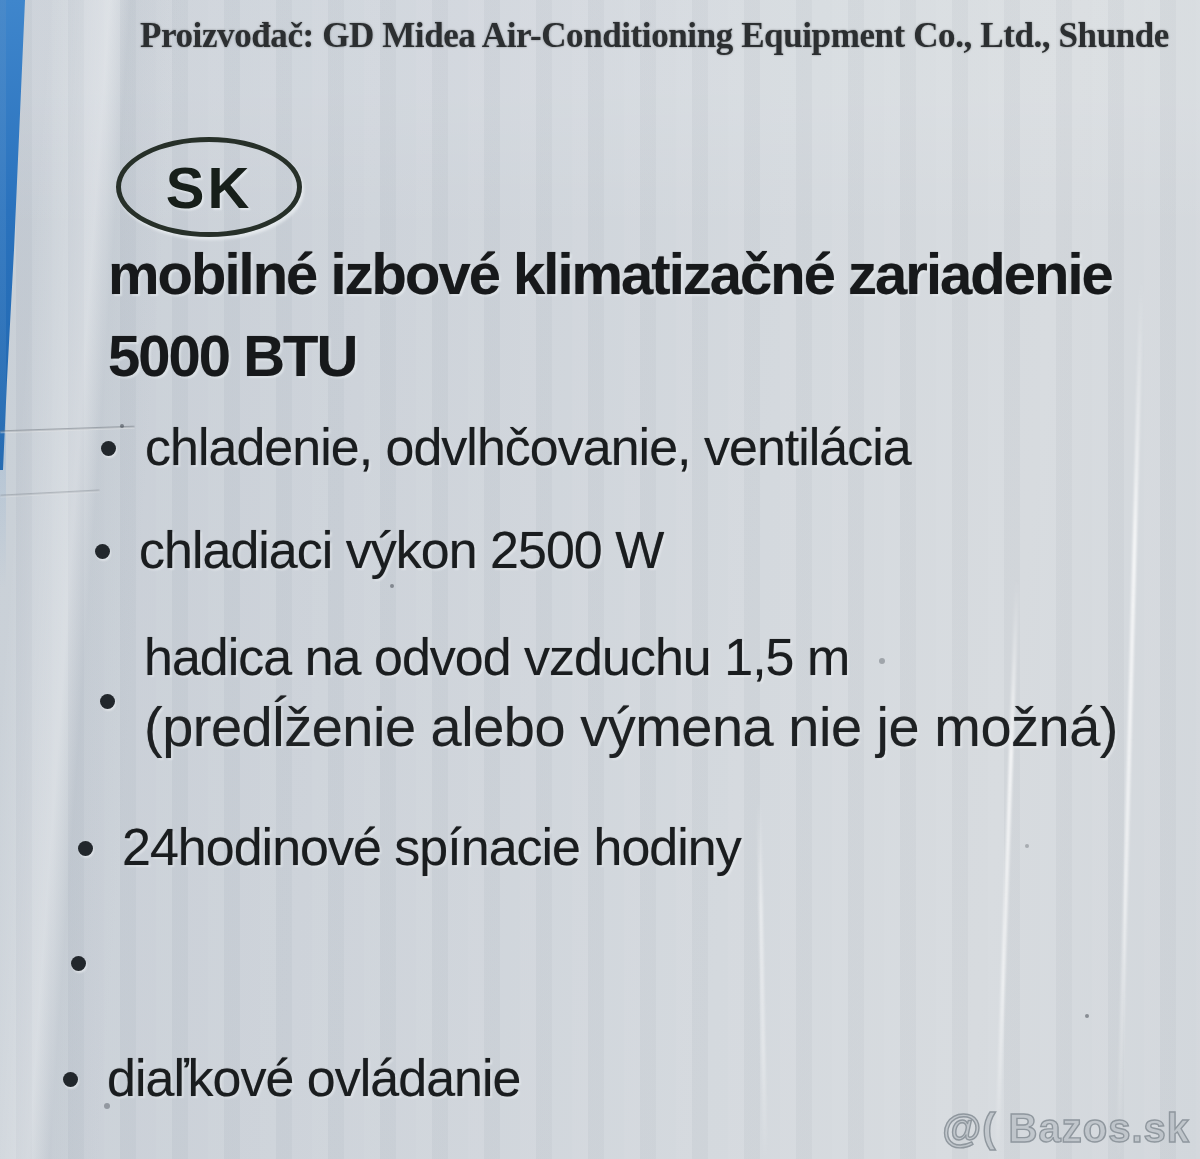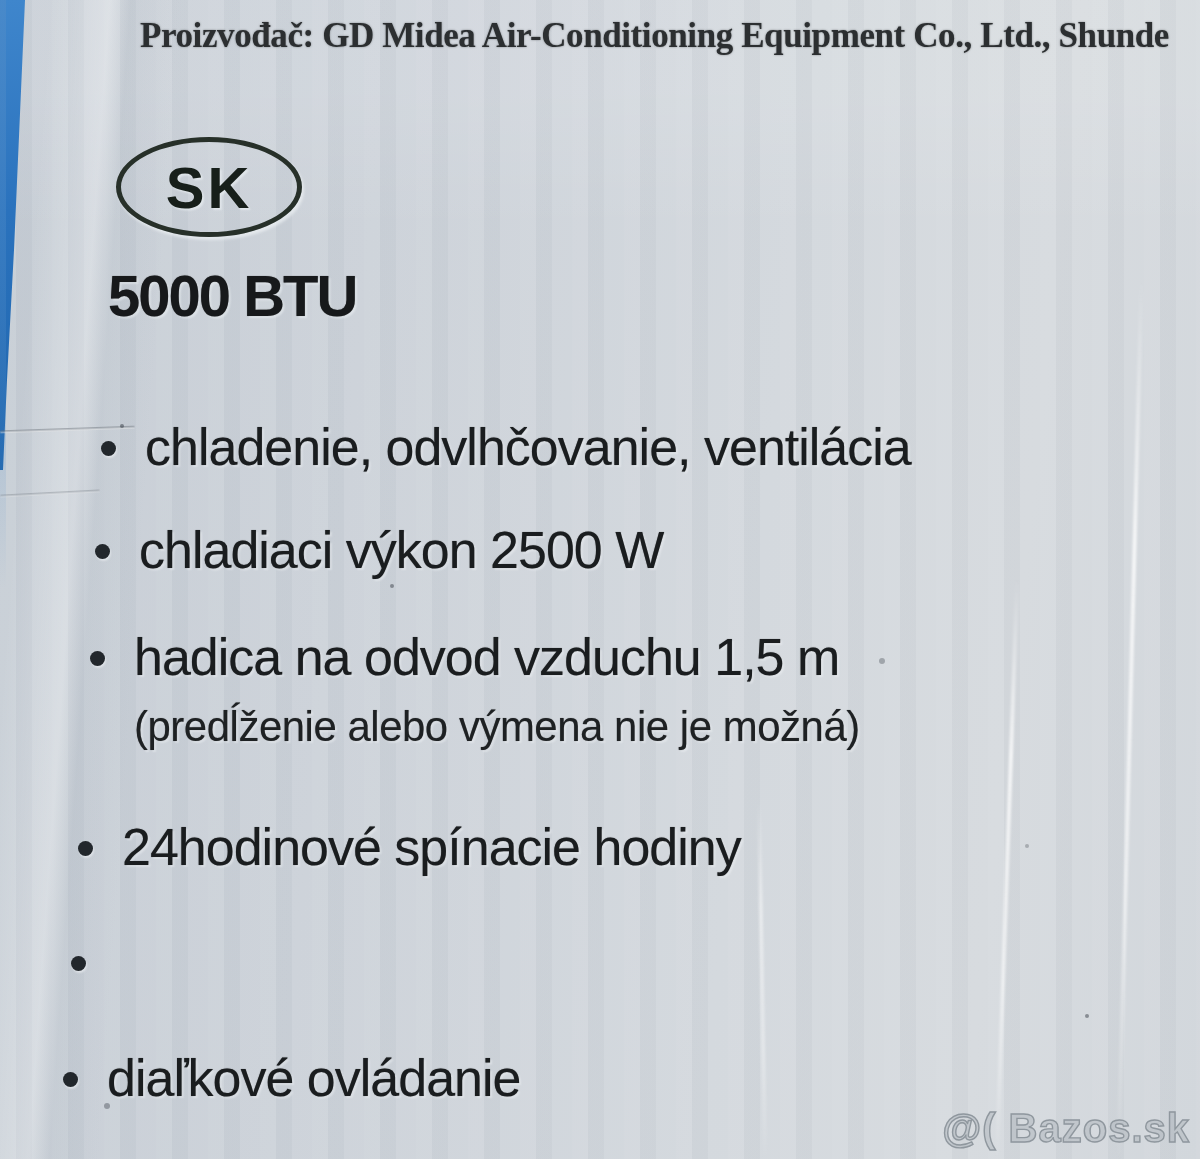--- a/index.html
+++ b/index.html
@@ -64,26 +64,26 @@
   .feature{position:absolute;display:flex;align-items:flex-start;}
   .feature .dot{
     width:15px;height:15px;border-radius:50%;background:#22272c;flex-shrink:0;
     margin-top:25px;margin-right:29px;box-shadow:1px 2px 2px rgba(245,248,250,0.5);
   }
   .feature .txt{
     font-size:52px;line-height:62px;letter-spacing:-1px;color:#1a1d1f;white-space:nowrap;
     text-shadow:2px 2px 2px rgba(245,248,250,0.40),0 0 1px rgba(0,0,0,0.55);
   }
   .feature .note{
-    font-size:42px;line-height:50px;letter-spacing:-0.5px;color:#1e2123;margin-top:14px;white-space:nowrap;
+    font-size:56px;line-height:50px;letter-spacing:-0.5px;color:#1e2123;margin-top:14px;white-space:nowrap;
     text-shadow:2px 2px 2px rgba(245,248,250,0.40),0 0 1px rgba(0,0,0,0.5);
   }
   .f1{top:416px;left:101px;}
   .f2{top:519px;left:95px;}
-  .f3{top:626px;left:90px;}
+  .f3{top:626px;left:100px;align-items:center;}
   .f4{top:816px;left:78px;}
   .f5{top:931px;left:71px;}
   .f6{top:1047px;left:63px;}
   .watermark{
     position:absolute;right:10px;bottom:8px;
     font-size:40px;font-weight:bold;letter-spacing:1px;
     color:rgba(235,239,242,0.18);
     -webkit-text-stroke:1.4px #8f979e;
     text-shadow:0 0 1px rgba(143,151,158,0.4);
   }
@@ -104,20 +104,21 @@
   <div class="specks"></div>
 
   <div class="ink">
     <div class="manufacturer-line">Proizvođač: GD Midea Air-Conditioning Equipment Co., Ltd., Shunde</div>
 
     <div class="sk-badge">
       <span class="code">SK</span>
     </div>
 
     <div class="title">
+      <div class="t1">mobilné izbové klimatizačné zariadenie</div>
       <div class="t2">5000 BTU</div>
     </div>
 
     <div class="feature f1">
       <span class="dot"></span>
       <span class="txt">chladenie, odvlhčovanie, ventilácia</span>
     </div>
 
     <div class="feature f2">
       <span class="dot"></span>

